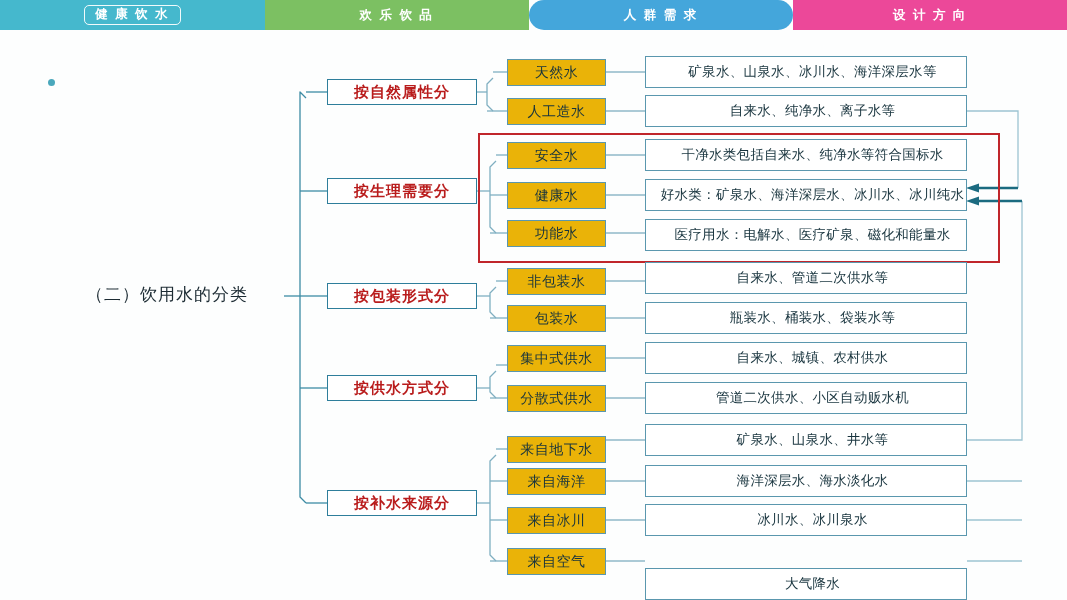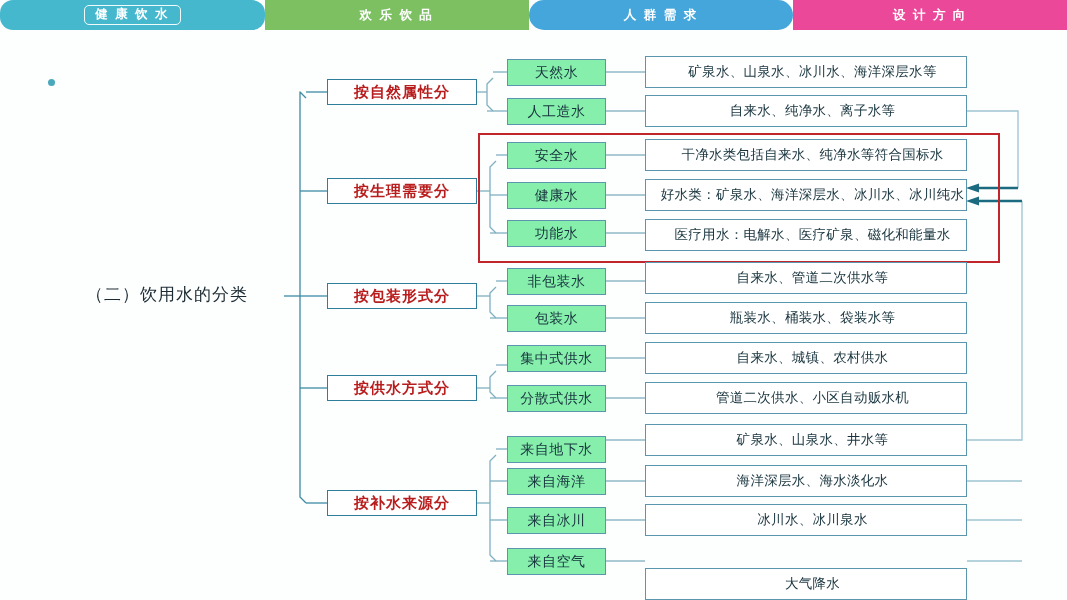--- a/index.html
+++ b/index.html
@@ -13,21 +13,21 @@
   
   #topnav{
     position:absolute;left:0;top:0;width:1067px;height:30px;
     display:flex;
   }
   .nav-tab{
     height:30px;display:flex;align-items:center;justify-content:center;
     color:#ffffff;font-size:12.5px;font-weight:bold;letter-spacing:2px;
     box-sizing:border-box;
   }
-  .nav-tab.t0{width:267px;background:#45b8cd;border-radius:13px;}
+  .nav-tab.t0{width:267px;background:#45b8cd;}
   .nav-tab.t1{width:266px;background:#7cc062;}
   .nav-tab.t2{width:267px;background:#44a6db;border-radius:15px;}
   .nav-tab.t3{width:276px;background:#ec4899;align-items:center;}
   .nav-tab.t0 .navlabel{
     border:1.5px solid rgba(255,255,255,.92);border-radius:5px;
     padding:2px 10px 3px 10px;line-height:1;
   }
   .navlabel{display:inline-block;}
 
   
@@ -48,21 +48,21 @@
   
   .cat-box{
     position:absolute;box-sizing:border-box;
     border:1.4px solid #2e7e9b;background:#ffffff;
     color:#b91c1c;font-size:15px;font-weight:bold;letter-spacing:1px;
     display:flex;align-items:center;justify-content:center;
     left:327px;width:150px;height:26px;
   }
   .sub-box{
     position:absolute;box-sizing:border-box;
-    border:1.3px solid #5a97ae;background:#86efac;
+    border:1.3px solid #5a97ae;background:#eab308;
     color:#17333d;font-size:14px;letter-spacing:.5px;
     display:flex;align-items:center;justify-content:center;
     left:507px;width:99px;height:27px;
   }
   .desc-box{
     position:absolute;box-sizing:border-box;
     border:1.3px solid #5a97ae;background:#ffffff;
     color:#17333d;font-size:13.5px;letter-spacing:.3px;
     display:flex;align-items:center;justify-content:center;
     left:645px;width:322px;height:32px;padding-left:13px;

